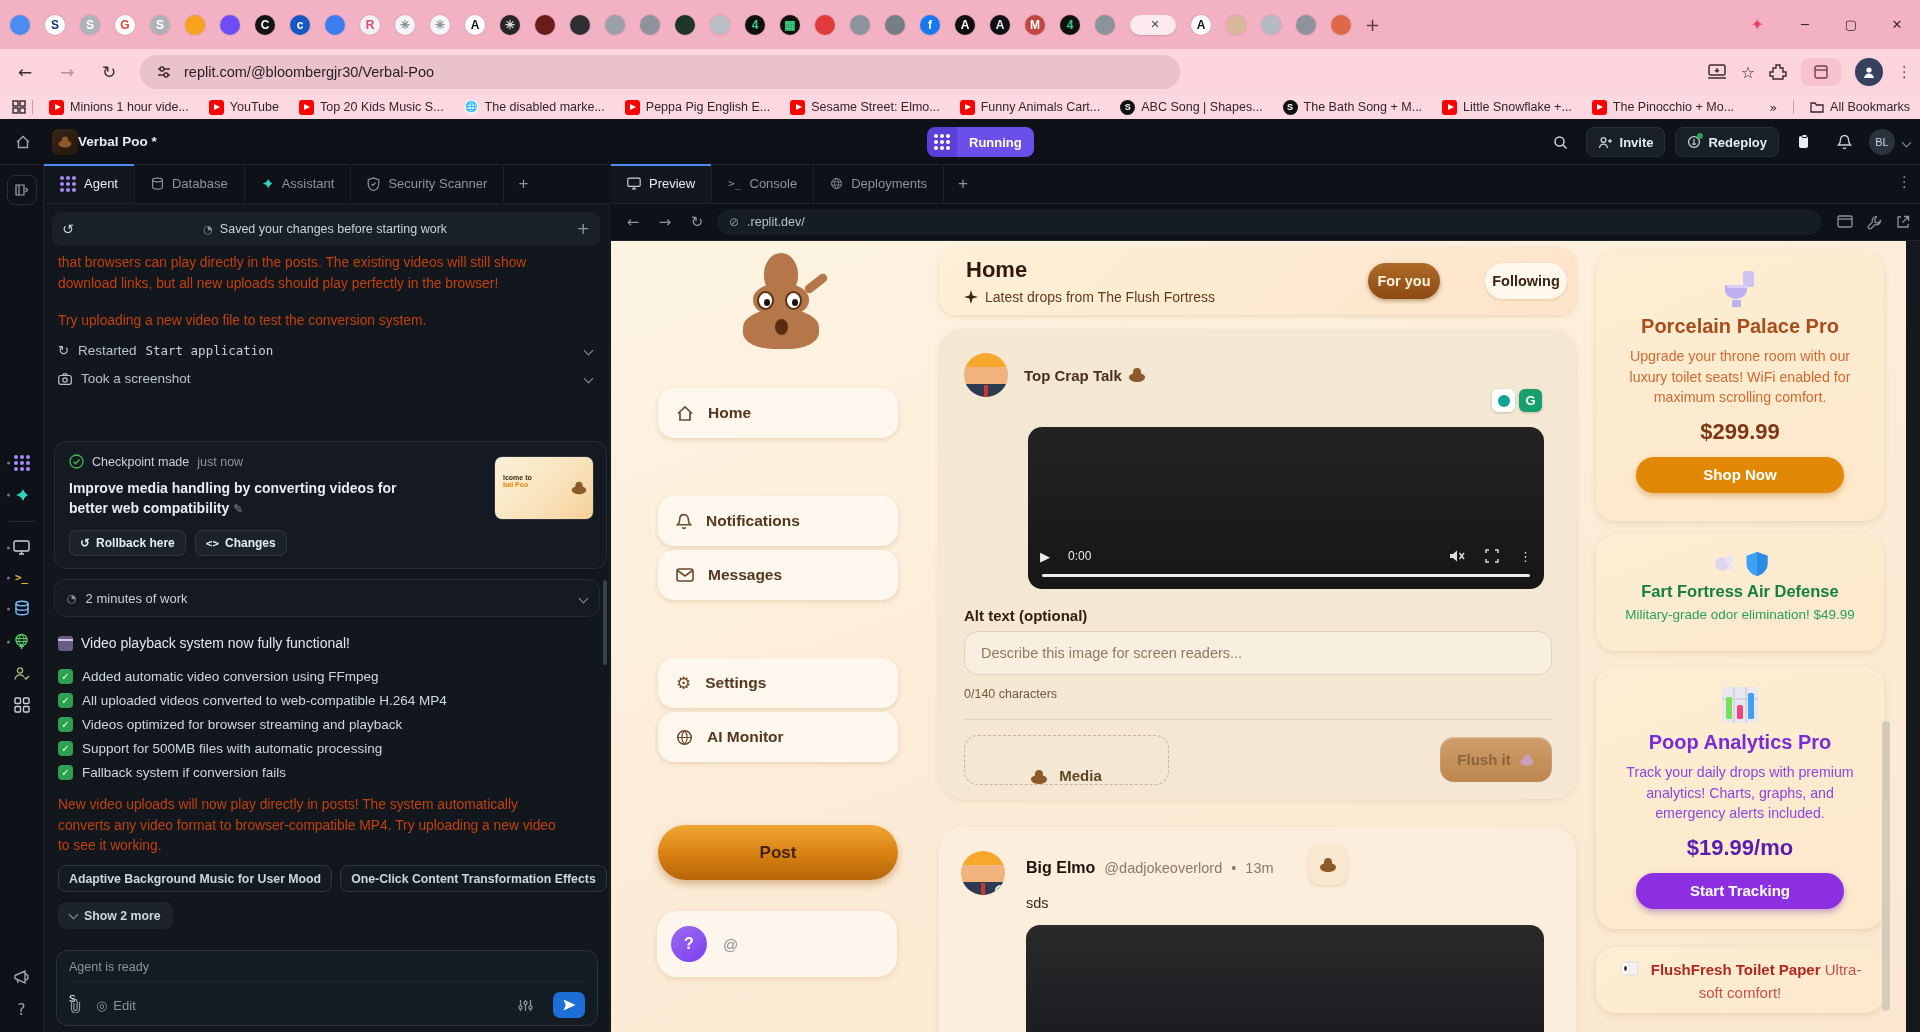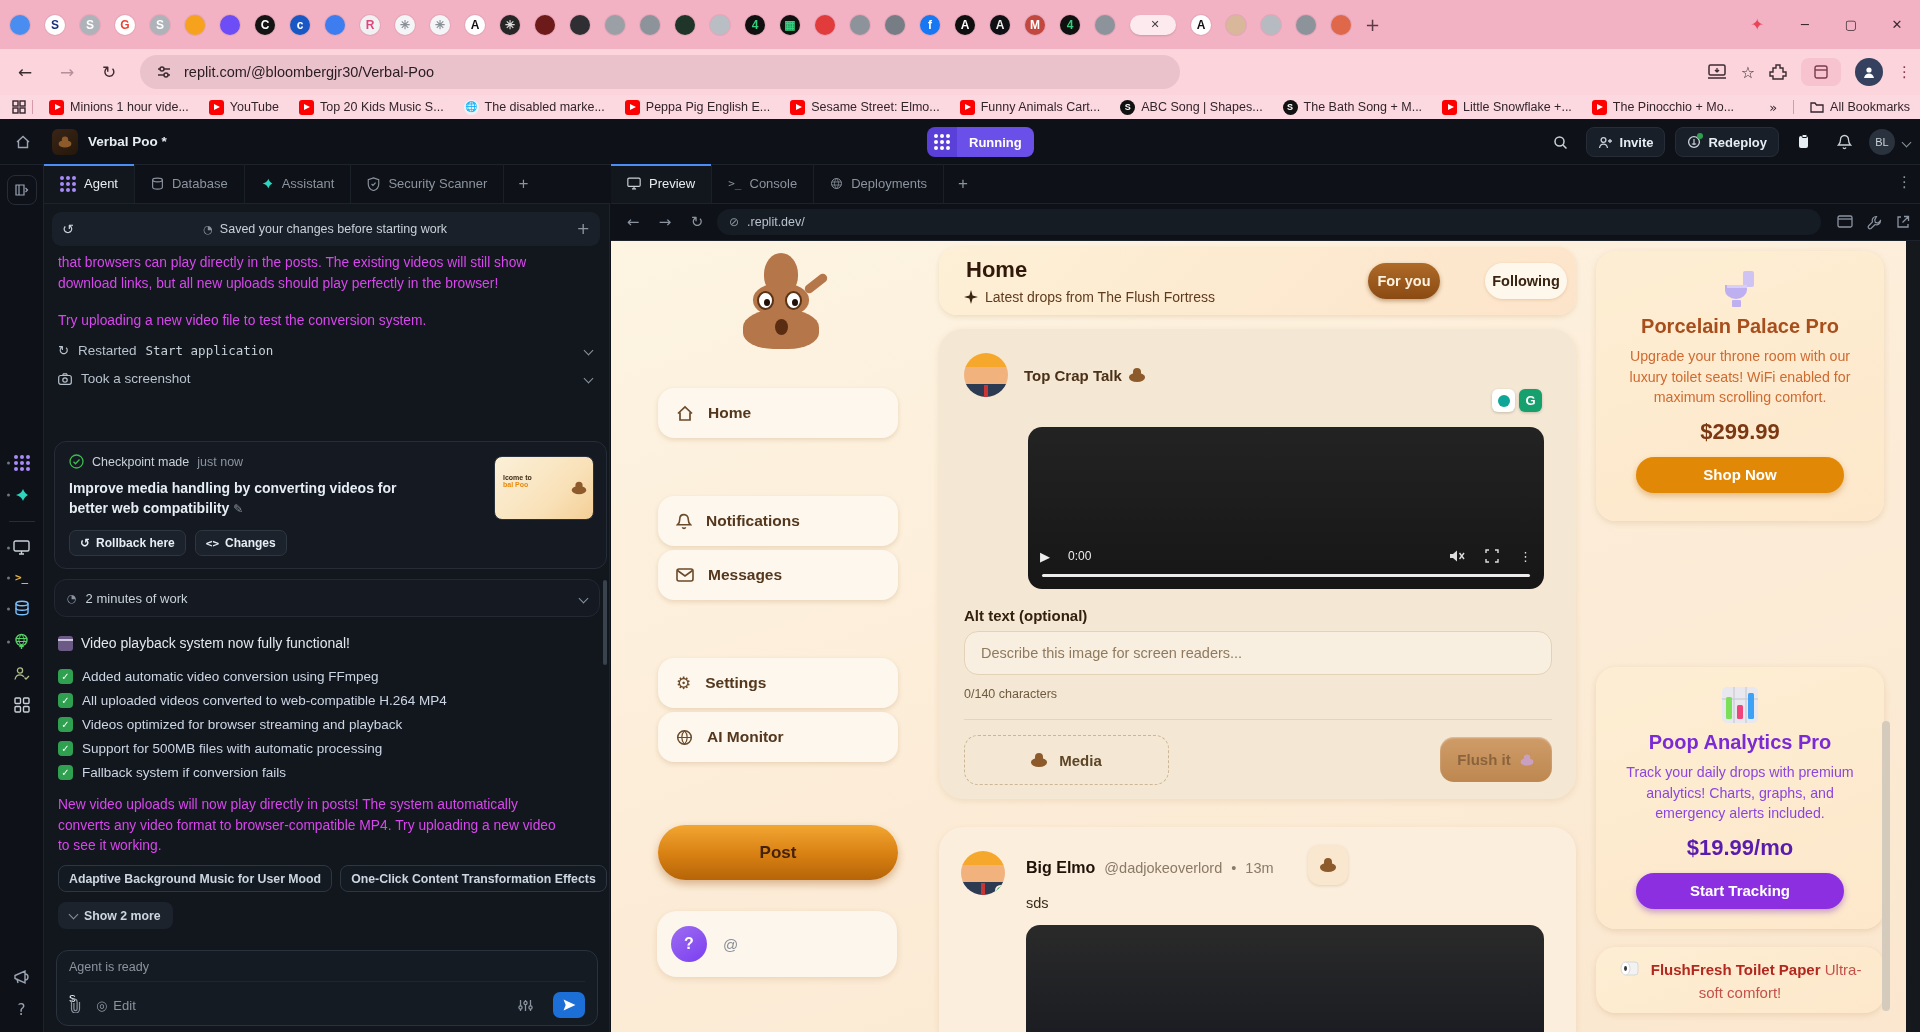--- a/index.html
+++ b/index.html
@@ -40,21 +40,21 @@
   .fav.sc{background:#111;border-radius:50%;color:#fff;font-size:9px;font-weight:bold}
   .bksep{width:1px;height:14px;background:#d79aaa;margin:0 6px}
   .bkspacer{flex:1}
   .chev-dbl{font-family:"DejaVu Sans",sans-serif;font-size:13px;color:#33242a;margin:0 10px}
 
   
   .replit{position:absolute;left:0;top:119px;width:1920px;height:913px;background:#0e1117;color:#e6edf3}
   .rheader{position:absolute;left:0;top:0;width:1920px;height:46px;border-bottom:1px solid #1d232b;display:flex;align-items:center}
   .hbtn{width:30px;height:30px;border-radius:7px;display:flex;align-items:center;justify-content:center;color:#9aa4b2}
   .proj-avatar{width:26px;height:26px;border-radius:6px;background:linear-gradient(145deg,#3a2518,#241709);display:flex;align-items:center;justify-content:center;margin-left:14px}
-  .proj-title{font-size:13.5px;color:#e6edf3;margin-left:10px;font-weight:600}
+  .proj-title{font-size:13.5px;color:#e6edf3;font-weight:600}
   .runpill{position:absolute;left:927px;top:8px;height:30px;display:flex;border-radius:8px;overflow:hidden}
   .runpill .ric{width:30px;background:#5b3fd9;display:flex;align-items:center;justify-content:center}
   .runpill .rlabel{background:#6a4fe8;color:#fff;font-size:13px;font-weight:600;display:flex;align-items:center;padding:0 12px}
   .hright{position:absolute;right:10px;top:0;height:46px;display:flex;align-items:center;gap:10px}
   .hbtn2{height:30px;border-radius:8px;background:#191f28;border:1px solid #262d37;color:#e6edf3;font-size:13px;font-weight:600;display:flex;align-items:center;gap:7px;padding:0 11px}
   .dotgrid{display:grid;grid-template-columns:repeat(3,4px);grid-gap:2px}
   .dotgrid i{width:4px;height:4px;border-radius:50%;background:#fff;display:block}
   .avatar-bl{width:26px;height:26px;border-radius:50%;background:#2a323d;color:#c9d1d9;font-size:11px;display:flex;align-items:center;justify-content:center}
 
   
@@ -70,21 +70,21 @@
   .tabbar{position:absolute;top:0;height:39px;border-bottom:1px solid #1d232b;display:flex;align-items:flex-end;background:#0e1117}
   .ptab{height:39px;display:flex;align-items:center;gap:8px;padding:0 16px;font-size:13px;color:#8b949e;border-right:1px solid #1a2027;position:relative}
   .ptab.active{background:#12161d;color:#e6edf3}
   .ptab.active::before{content:"";position:absolute;left:0;top:0;right:0;height:2px;background:#4c8df5}
   .tabplus{width:38px;height:39px;display:flex;align-items:center;justify-content:center;color:#8b949e;font-size:17px}
 
   
   .agentpanel{position:absolute;left:44px;top:46px;width:566px;height:867px;background:#12161d;border-right:1px solid #1d232b}
   .toolband{position:absolute;left:8px;top:47px;width:548px;height:34px;background:#1a2029;border-radius:9px;display:flex;align-items:center;padding:0 10px;color:#c9d1d9}
   .toolband .mid{flex:1;display:flex;align-items:center;justify-content:center;gap:7px;font-size:12.5px;color:#c9d1d9}
-  .apara{position:absolute;font-size:13.8px;line-height:1.5;color:#d946ef;width:512px;left:14px}
+  .apara{position:absolute;font-size:13.8px;line-height:1.5;color:#c2410c;width:512px;left:14px}
   .actrow{position:absolute;left:14px;width:534px;display:flex;align-items:center;gap:9px;font-size:13.5px;color:#b8c2cc}
   .actrow code{font-family:"DejaVu Sans Mono",monospace;font-size:12.5px;color:#c9d1d9}
   .actrow .chev{margin-left:auto}
   .chev{width:7px;height:7px;border-right:1.6px solid #8b949e;border-bottom:1.6px solid #8b949e;transform:rotate(45deg);display:inline-block}
   .ckcard{position:absolute;left:10px;top:276px;width:553px;height:128px;border:1px solid #262d37;background:#141922;border-radius:12px;padding:12px 14px}
   .ckrow1{display:flex;align-items:center;gap:8px;font-size:12.5px;color:#c9d1d9}
   .ckrow1 .time{color:#8b949e}
   .cktitle{margin-top:9px;font-size:14px;line-height:1.45;color:#e6edf3;width:370px;font-weight:600}
   .ckbtns{position:absolute;left:14px;bottom:12px;display:flex;gap:9px}
   .ckbtn{height:26px;border:1px solid #2e3640;border-radius:7px;background:#1b222b;color:#e6edf3;font-size:12px;font-weight:600;display:flex;align-items:center;gap:6px;padding:0 10px}
@@ -160,21 +160,21 @@
   .vplayer{position:absolute;left:89px;top:98px;width:516px;height:162px;border-radius:14px;background:linear-gradient(180deg,#232323,#161616);overflow:hidden}
   .vctrl{position:absolute;left:12px;right:12px;bottom:26px;display:flex;align-items:center;color:#ddd}
   .vtime{font-size:12px;color:#eee;margin-left:18px}
   .vright{margin-left:auto;display:flex;align-items:center;gap:20px}
   .vbar{position:absolute;left:14px;right:14px;bottom:12px;height:3px;border-radius:2px;background:rgba(255,255,255,.92)}
   .altlabel{position:absolute;left:25px;top:278px;font-size:15px;font-weight:700;color:#33200e}
   .altinput{position:absolute;left:25px;top:302px;width:588px;height:44px;border-radius:14px;border:1.5px solid #e3d2b8;background:rgba(255,252,245,.35);font-size:14.5px;color:#5d4526;padding:0 16px;outline:none;font-family:"Liberation Sans",sans-serif}
   .altinput::placeholder{color:#8f7a5e}
   .charcount{position:absolute;left:25px;top:358px;font-size:12.5px;color:#6f5a3e}
   .cdivider{position:absolute;left:25px;top:390px;width:588px;height:1px;background:#e5d5bc}
-  .mediabtn{position:absolute;left:25px;top:406px;width:205px;height:50px;border:1.5px dashed #cbb695;border-radius:14px;display:flex;align-items:center;justify-content:center;gap:12px;font-size:15px;font-weight:600;color:#5d4526}
+  .mediabtn{position:absolute;left:25px;top:406px;width:205px;height:50px;border:1.5px dashed #cbb695;border-radius:14px;display:flex;align-items:flex-end;justify-content:center;gap:12px;font-size:15px;font-weight:600;color:#5d4526}
   .flushbtn{position:absolute;right:24px;top:408px;width:112px;height:45px;border-radius:14px;background:linear-gradient(180deg,#cf9c68,#bd8750);display:flex;align-items:center;justify-content:center;gap:8px;font-size:15px;font-weight:700;color:rgba(90,60,35,.55);box-shadow:inset 0 1px 2px rgba(255,255,255,.4)}
 
   .post2{position:absolute;left:328px;top:586px;width:637px;height:205px;border-radius:24px 24px 0 0;background:#fbeedd;box-shadow:0 2px 6px rgba(170,120,60,.15)}
   .p2avatar{position:absolute;left:22px;top:24px}
   .odot{position:absolute;right:-1px;bottom:-1px;width:11px;height:11px;border-radius:50%;background:#27c46c;border:2px solid #fbeedd}
   .p2head{position:absolute;left:87px;top:32px;display:flex;align-items:center;gap:9px;font-size:14.5px;color:#8a7a66}
   .p2name{font-size:16px;font-weight:800;color:#1f1209}
   .p2badge{position:absolute;left:369px;top:18px;width:40px;height:40px;border-radius:12px;background:#f9e7cf;display:flex;align-items:center;justify-content:center;box-shadow:0 1px 3px rgba(170,120,60,.25)}
   .p2text{position:absolute;left:87px;top:68px;font-size:14.5px;color:#3a2a16}
   .p2video{position:absolute;left:87px;top:98px;width:518px;height:107px;border-radius:14px 14px 0 0;background:linear-gradient(180deg,#2a2a2a,#1b1d22)}
@@ -895,20 +895,35 @@
                 <path d="M8 16h20v3H8z" fill="#d8cef6"></path>
                 <rect x="13" y="31" width="9" height="7" rx="1" fill="#bdaff0"></rect>
               </svg>
             </div>
           <div class="pc-title">Porcelain Palace Pro</div>
           <div class="pc-desc">Upgrade your throne room with our luxury toilet seats! WiFi enabled for maximum scrolling comfort.</div>
           <div class="pc-price">$299.99</div>
           <div class="pc-btn">Shop Now</div>
         </div>
 
+        <div class="prodcard pc2">
+          <div class="picon">
+            <svg width="26" height="24" viewBox="0 0 26 24">
+                <circle cx="10" cy="12" r="7" fill="#ddd8f0"></circle>
+                <circle cx="18" cy="8" r="4" fill="#e8e4f6"></circle>
+                <circle cx="19" cy="16" r="3" fill="#e8e4f6"></circle>
+              </svg>
+            <svg width="22" height="24" viewBox="0 0 14 16">
+                <path d="M7 0l7 2.5v5C14 12 11 15 7 16 3 15 0 12 0 7.5v-5z" fill="#3da2f5"></path>
+                <path d="M7 0l7 2.5v5C14 12 11 15 7 16z" fill="#2b8ce0"></path>
+              </svg>
+          </div>
+          <div class="pc-title">Fart Fortress Air Defense</div>
+          <div class="pc-desc">Military-grade odor elimination! $49.99</div>
+        </div>
 
         <div class="prodcard pc3">
           <div class="picon">
               <svg width="40" height="40" viewBox="0 0 40 40">
                 <rect x="2" y="2" width="36" height="36" rx="5" fill="#e8e8ee"></rect>
                 <path d="M2 14h36M14 2v36M26 2v36" stroke="#cfcfda" stroke-width="1.5"></path>
                 <rect x="6" y="12" width="6" height="22" rx="1.5" fill="#7ae05a"></rect>
                 <rect x="17" y="20" width="6" height="14" rx="1.5" fill="#f0457a"></rect>
                 <rect x="28" y="8" width="6" height="26" rx="1.5" fill="#3da2f5"></rect>
               </svg>

